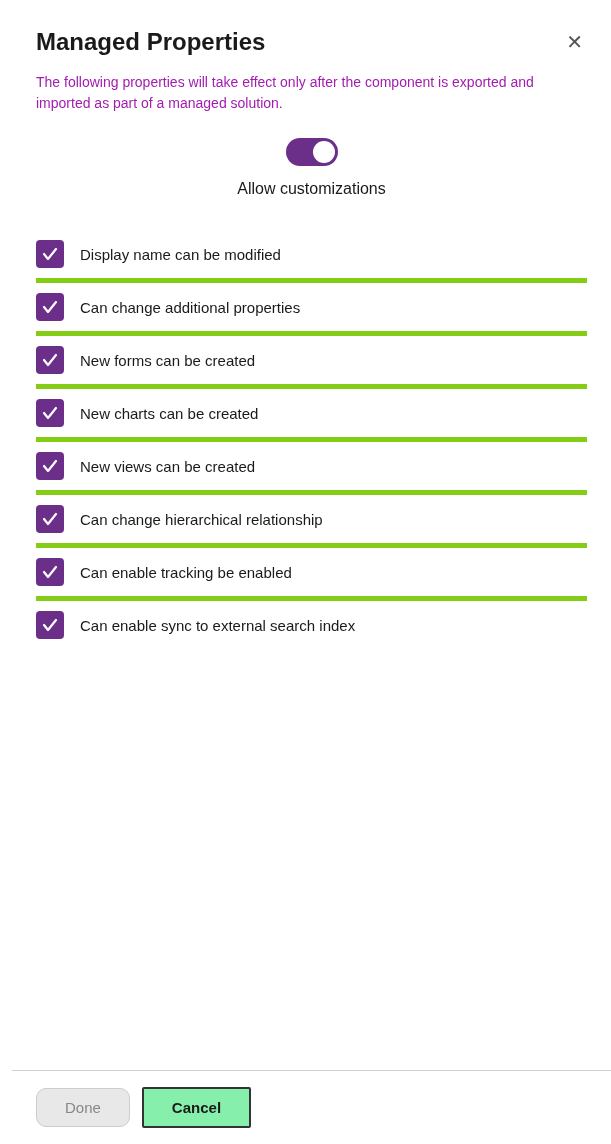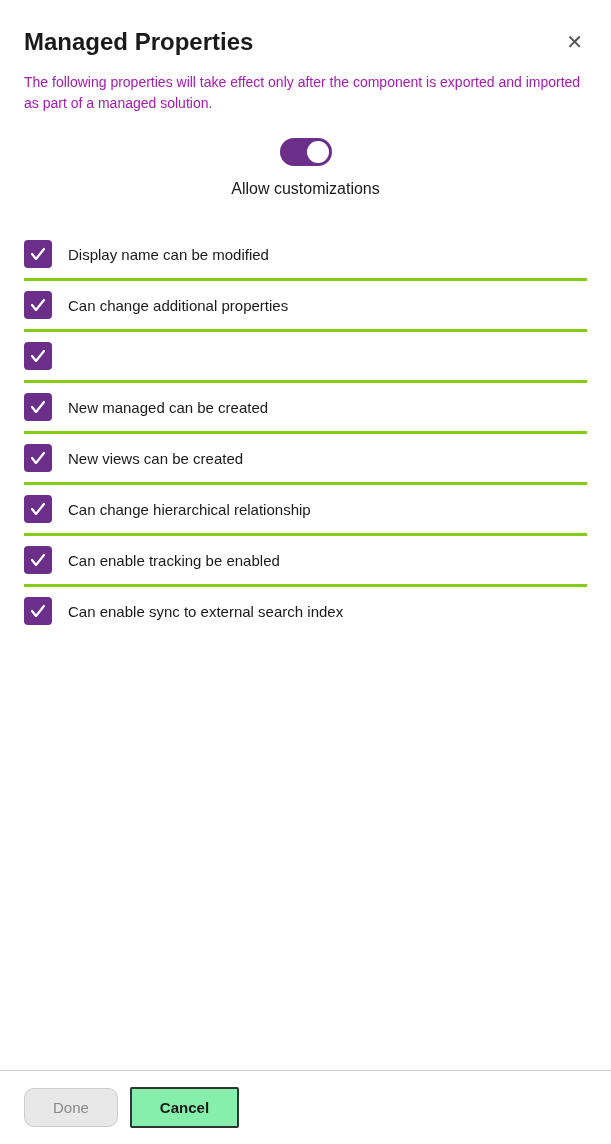--- a/index.html
+++ b/index.html
@@ -17,20 +17,21 @@
       min-height: 100vh;
     }
 
     .dialog {
       width: 611px;
       min-height: 1144px;
       background: #ffffff;
       display: flex;
       flex-direction: column;
       position: relative;
+      padding-left: 12px;
     }
 
     .dialog-content {
       flex: 1;
       padding: 28px 24px 20px 24px;
     }
 
     .dialog-header {
       display: flex;
       justify-content: space-between;
@@ -113,21 +114,21 @@
       display: flex;
       flex-direction: column;
       gap: 0;
     }
 
     .checkbox-row {
       display: flex;
       align-items: center;
       gap: 16px;
       padding: 10px 0;
-      border-bottom: 3px solid #84cc16;
+      border-bottom: 5px solid #84cc16;
     }
 
     .checkbox-row:last-child {
       border-bottom: none;
     }
 
     .checkbox-box {
       width: 28px;
       height: 28px;
       background: #6b2f8a;
@@ -220,29 +221,30 @@
         </div>
         <span class="checkbox-text">Can change additional properties</span>
       </div>
 
       <div class="checkbox-row">
         <div class="checkbox-box">
           <svg viewBox="0 0 16 16" fill="none" xmlns="http://www.w3.org/2000/svg">
             <polyline points="2,8 6,13 14,3" stroke="white" stroke-width="2.2" stroke-linecap="round" stroke-linejoin="round" fill="none"></polyline>
           </svg>
         </div>
-      </div>
-
-      <div class="checkbox-row">
-        <div class="checkbox-box">
-          <svg viewBox="0 0 16 16" fill="none" xmlns="http://www.w3.org/2000/svg">
-            <polyline points="2,8 6,13 14,3" stroke="white" stroke-width="2.2" stroke-linecap="round" stroke-linejoin="round" fill="none"></polyline>
-          </svg>
-        </div>
-        <span class="checkbox-text">New managed can be created</span>
+        <span class="checkbox-text">New forms can be created</span>
+      </div>
+
+      <div class="checkbox-row">
+        <div class="checkbox-box">
+          <svg viewBox="0 0 16 16" fill="none" xmlns="http://www.w3.org/2000/svg">
+            <polyline points="2,8 6,13 14,3" stroke="white" stroke-width="2.2" stroke-linecap="round" stroke-linejoin="round" fill="none"></polyline>
+          </svg>
+        </div>
+        <span class="checkbox-text">New charts can be created</span>
       </div>
 
       <div class="checkbox-row">
         <div class="checkbox-box">
           <svg viewBox="0 0 16 16" fill="none" xmlns="http://www.w3.org/2000/svg">
             <polyline points="2,8 6,13 14,3" stroke="white" stroke-width="2.2" stroke-linecap="round" stroke-linejoin="round" fill="none"></polyline>
           </svg>
         </div>
         <span class="checkbox-text">New views can be created</span>
       </div>

